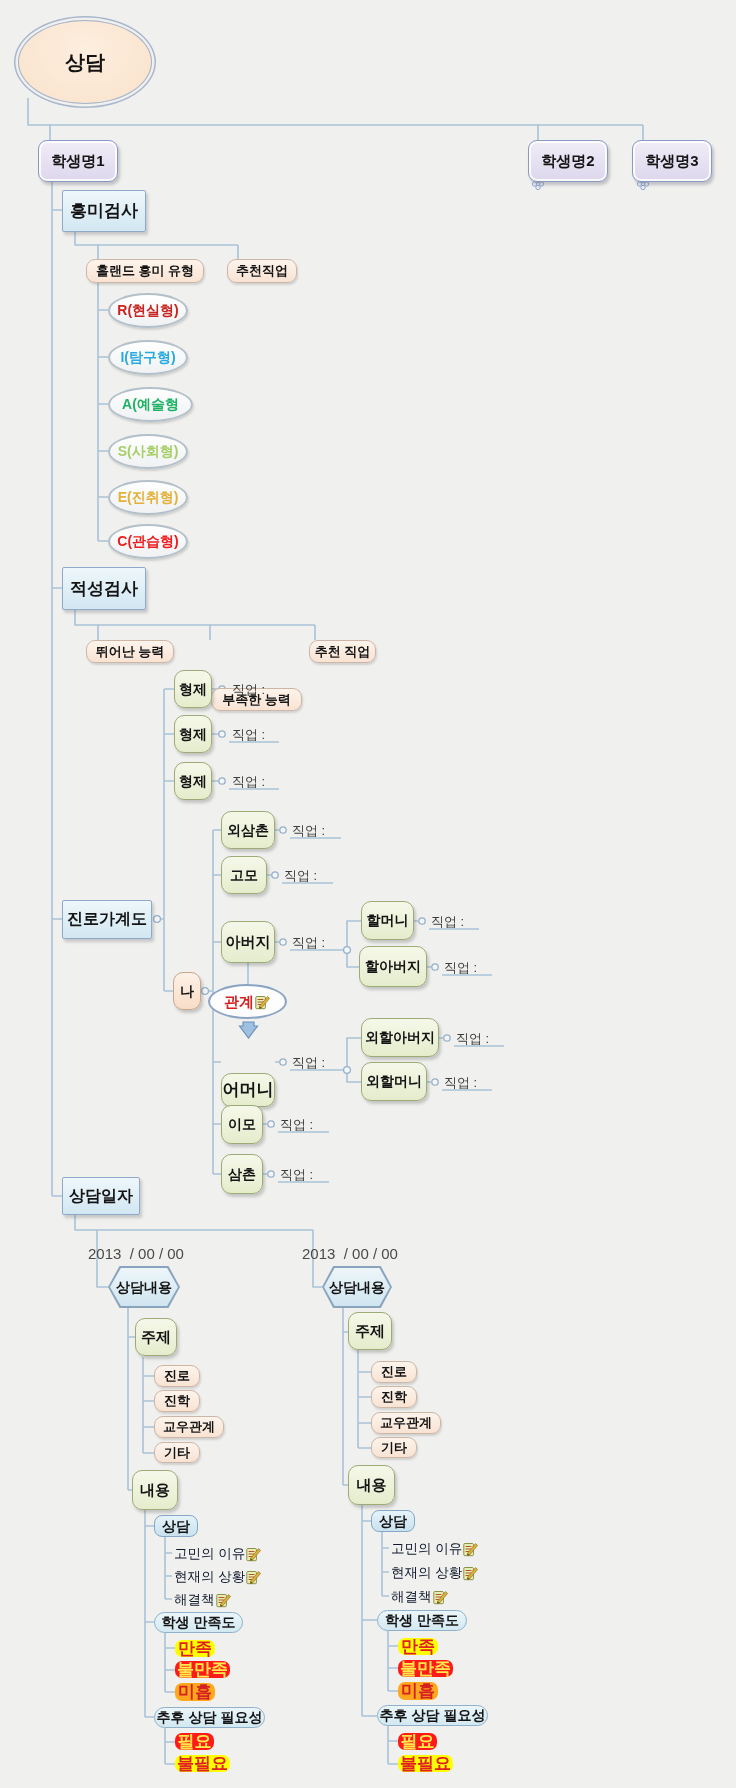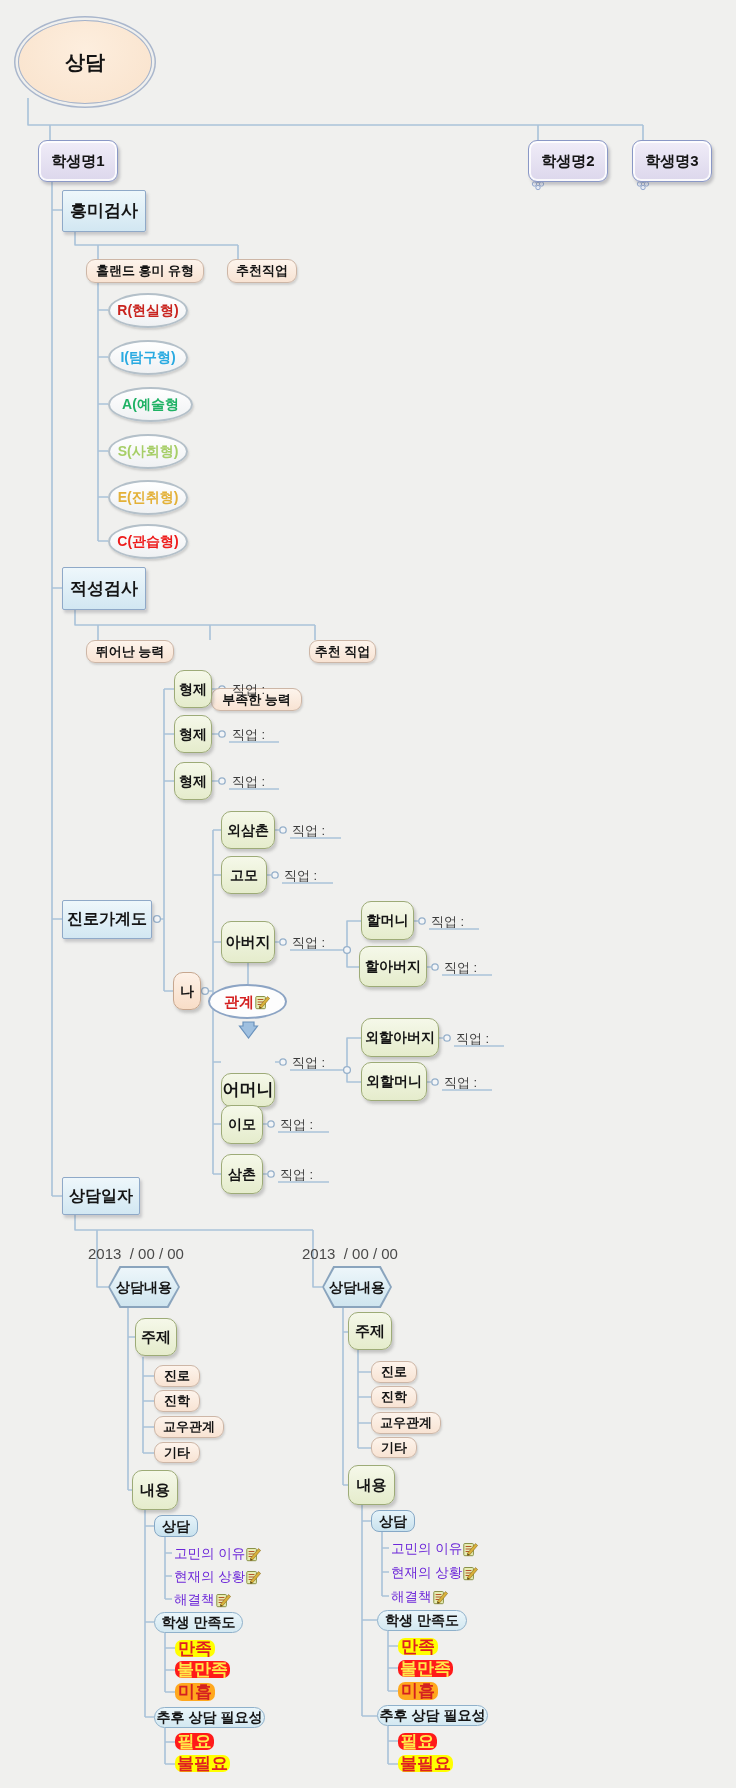--- a/index.html
+++ b/index.html
@@ -39,21 +39,21 @@
   
   .vhex{z-index:2;}
   .vhex .hx-bg{position:absolute;inset:0;background:#8aa4bd;
       clip-path:polygon(16% 0,84% 0,100% 50%,84% 100%,16% 100%,0 50%);}
   .vhex .hx-fg{position:absolute;inset:2px;background:linear-gradient(180deg,#edf6fa,#cfe5ef);
       clip-path:polygon(16% 0,84% 0,100% 50%,84% 100%,16% 100%,0 50%);}
   .vhex .lbl{position:relative;z-index:1;font-size:14px;font-weight:bold;}
   
   .jobtext{position:absolute;z-index:2;font-size:13px;color:#3c3c3c;white-space:pre;}
   .datetext{position:absolute;z-index:2;font-size:15px;color:#4a4a4a;white-space:pre;}
-  .itemrow{position:absolute;z-index:2;display:flex;align-items:center;gap:1px;font-size:13.5px;color:#6d28d9;white-space:nowrap;}
+  .itemrow{position:absolute;z-index:2;display:flex;align-items:center;gap:1px;font-size:13.5px;color:#0f172a;white-space:nowrap;}
   .nicon{width:16px;height:16px;flex:0 0 auto;}
   .hidden-defs{position:absolute;width:0;height:0;overflow:hidden;}
 </style>
 </head>
 <body>
 
 <svg class="hidden-defs" aria-hidden="true">
   <symbol id="noteicon" viewBox="0 0 16 16">
     <rect x="0.8" y="2.5" width="9.6" height="12.2" rx="1" fill="#e7edb3" stroke="#8a9147" stroke-width="1"></rect>
     <path d="M2.6 5.5 H8.4 M2.6 8 H8.4 M2.6 10.5 H8.4" stroke="#b4542a" stroke-width="1.1" fill="none"></path>

